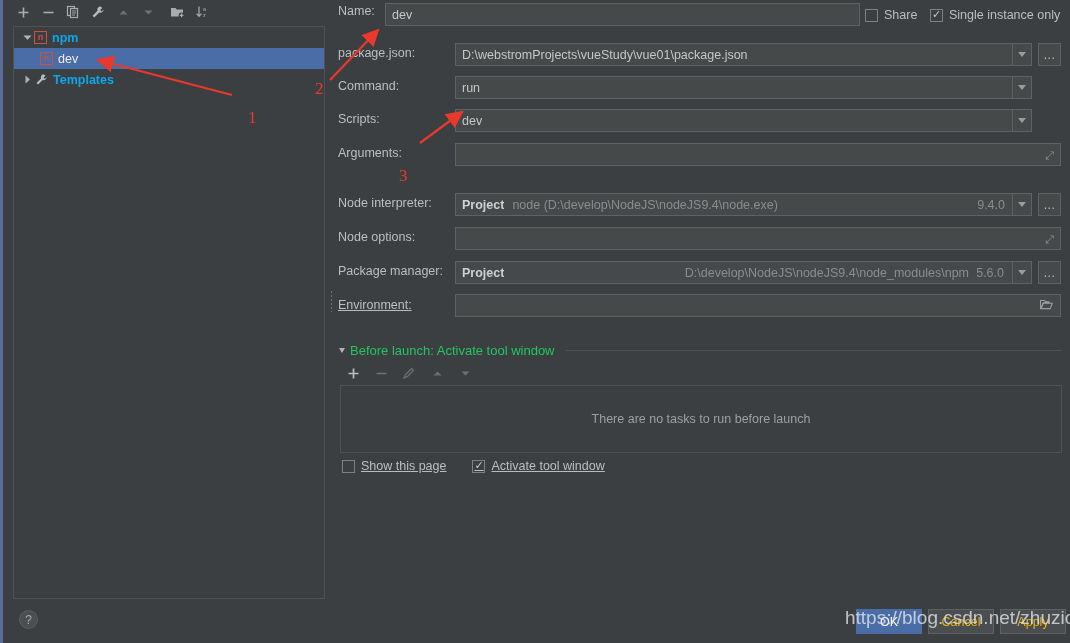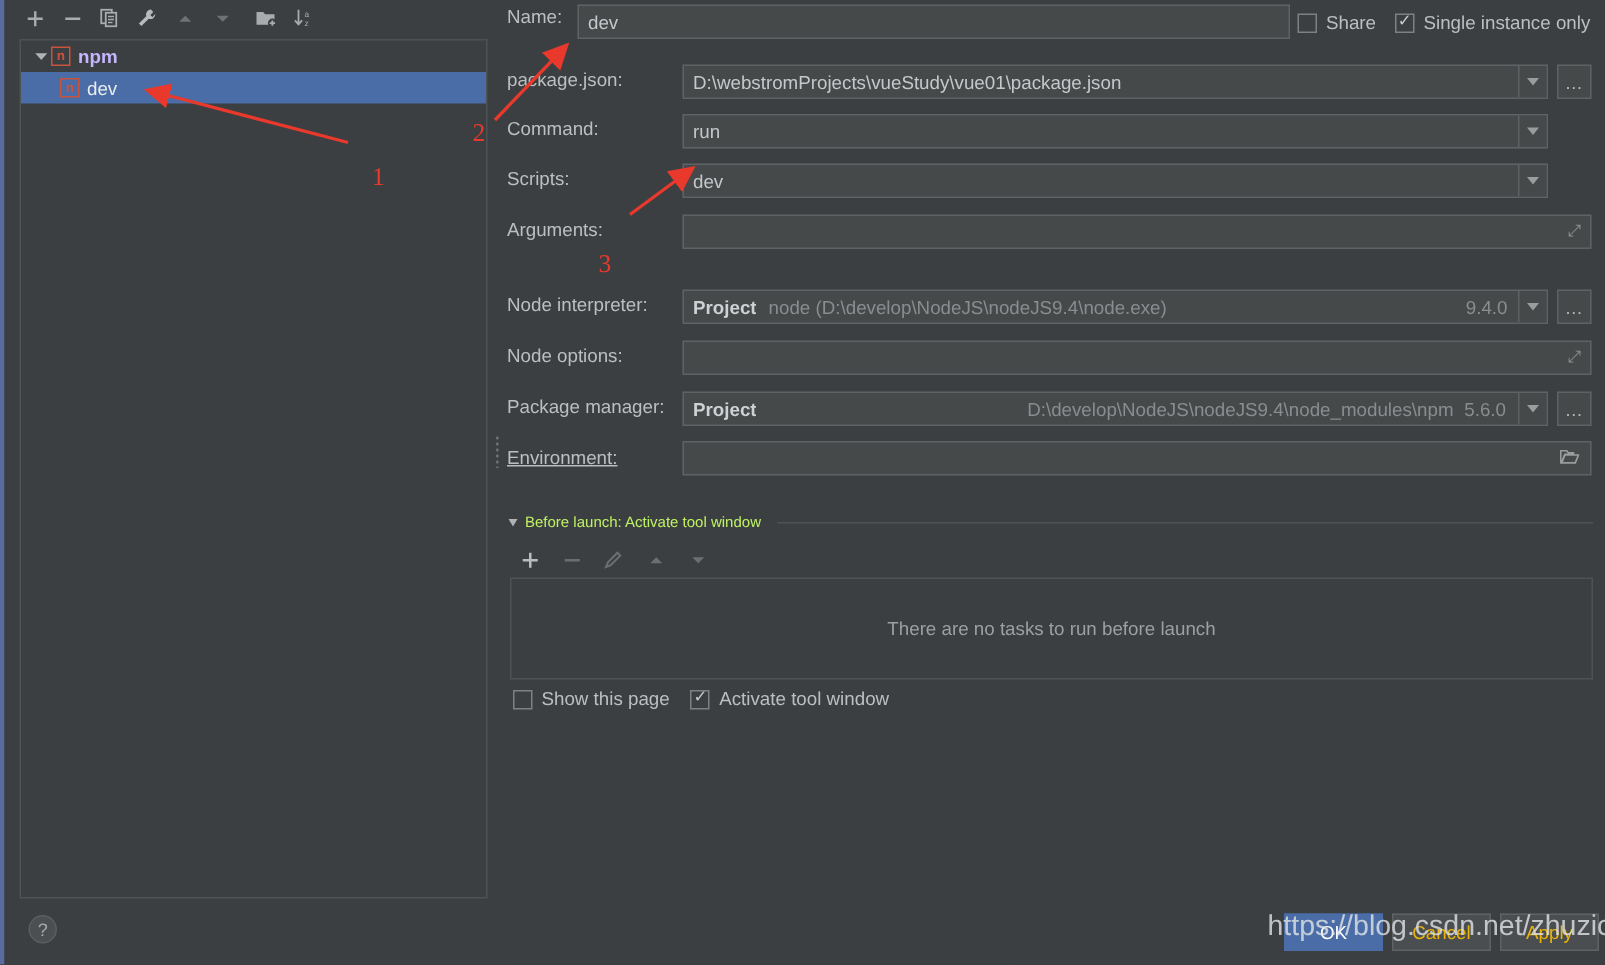--- a/index.html
+++ b/index.html
@@ -45,21 +45,21 @@
   .tree-row {
     height: 21px; display: flex; align-items: center;
     padding-left: 6px; white-space: nowrap;
   }
   .tree-row.selected { background: #4a6da7; }
   .tree-row.indent { padding-left: 26px; }
   .twisty {
     width: 14px; height: 14px; display: inline-flex;
     align-items: center; justify-content: center; flex: 0 0 14px;
   }
-  .tree-label { margin-left: 5px; color: #c4b5fd; font-size: 12.5px; }
+  .tree-label { margin-left: 5px; color: #0ea5e9; font-size: 12.5px; }
   .tree-row.selected .tree-label { color: #e9eced; }
   .tree-label.bold { font-weight: bold; }
 
   .npm-icon {
     width: 13px; height: 13px; flex: 0 0 13px;
     border: 1.6px solid #c9533c;
     background: #3c3f41;
     display: inline-flex; align-items: center; justify-content: center;
     font-size: 9px; font-weight: bold; color: #c9533c;
     line-height: 1;
@@ -142,42 +142,42 @@
   .bl-header {
     position: absolute; left: 9px; top: 343px; right: 8px;
     display: flex; align-items: center; gap: 5px;
   }
   .tri-down-small {
     width: 0; height: 0;
     border-top: 5px solid #b0b3b5;
     border-left: 3.5px solid transparent;
     border-right: 3.5px solid transparent;
   }
-  .bl-title { color: #bef264; font-size: 10px; white-space: nowrap; }
+  .bl-title { color: #22c55e; font-size: 13px; white-space: nowrap; }
   .bl-rule { flex: 1; height: 1px; background: #4e5254; margin-left: 6px; }
 
   .bl-toolbar {
     position: absolute; left: 12px; top: 362px;
     display: flex; align-items: center; gap: 6px;
   }
   .bl-tb {
     width: 22px; height: 22px;
     display: flex; align-items: center; justify-content: center;
   }
 
   .bl-box {
     position: absolute; left: 10px; top: 385px; right: 8px; height: 68px;
     border: 1px solid #4e5254;
     display: flex; align-items: center; justify-content: center;
     color: #9d9fa1; font-size: 12.5px;
   }
 
   .bl-checks {
     position: absolute; left: 12px; top: 459px;
-    display: flex; gap: 14px;
+    display: flex; gap: 26px; text-decoration: underline;
   }
 
   
   .btn {
     height: 25px; min-width: 66px;
     border: 1px solid #5e6264; background: #4a4e50;
     color: #eab308; font-size: 12.5px;
     display: flex; align-items: center; justify-content: center;
   }
   .btn.primary { background: #4a6da7; border-color: #4a6da7; color: #ffffff; }
@@ -271,20 +271,33 @@
           <svg width="9" height="9" viewBox="0 0 9 9">
               <path d="M0.5 2.5L4.5 7l4-4.5z" fill="#b0b3b5"></path>
             </svg>
         </span>
         <span class="npm-icon">n</span>
         <span class="tree-label bold">npm</span>
       </div>
       <div class="tree-row selected indent">
         <span class="npm-icon">n</span>
         <span class="tree-label">dev</span>
+      </div>
+      <div class="tree-row">
+        <span class="twisty">
+          <svg width="9" height="9" viewBox="0 0 9 9">
+              <path d="M2.5 0.5L7 4.5 2.5 8.5z" fill="#b0b3b5"></path>
+            </svg>
+        </span>
+        <span class="twisty">
+          <svg width="13" height="13" viewBox="0 0 14 14">
+            <path d="M9.6 1.4a3.3 3.3 0 0 0-3.1 4.4L1.6 10.7l1.7 1.7 4.9-4.9a3.3 3.3 0 0 0 4.4-3.1l-2 2-1.4-1.4 2-2z" fill="#b8bbbd"></path>
+          </svg>
+        </span>
+        <span class="tree-label bold">Templates</span>
       </div>
     </div>
 
     <div class="help-btn">?</div>
   </div>
 
   <div class="right-panel">
 
     <div class="grip"></div>
 

